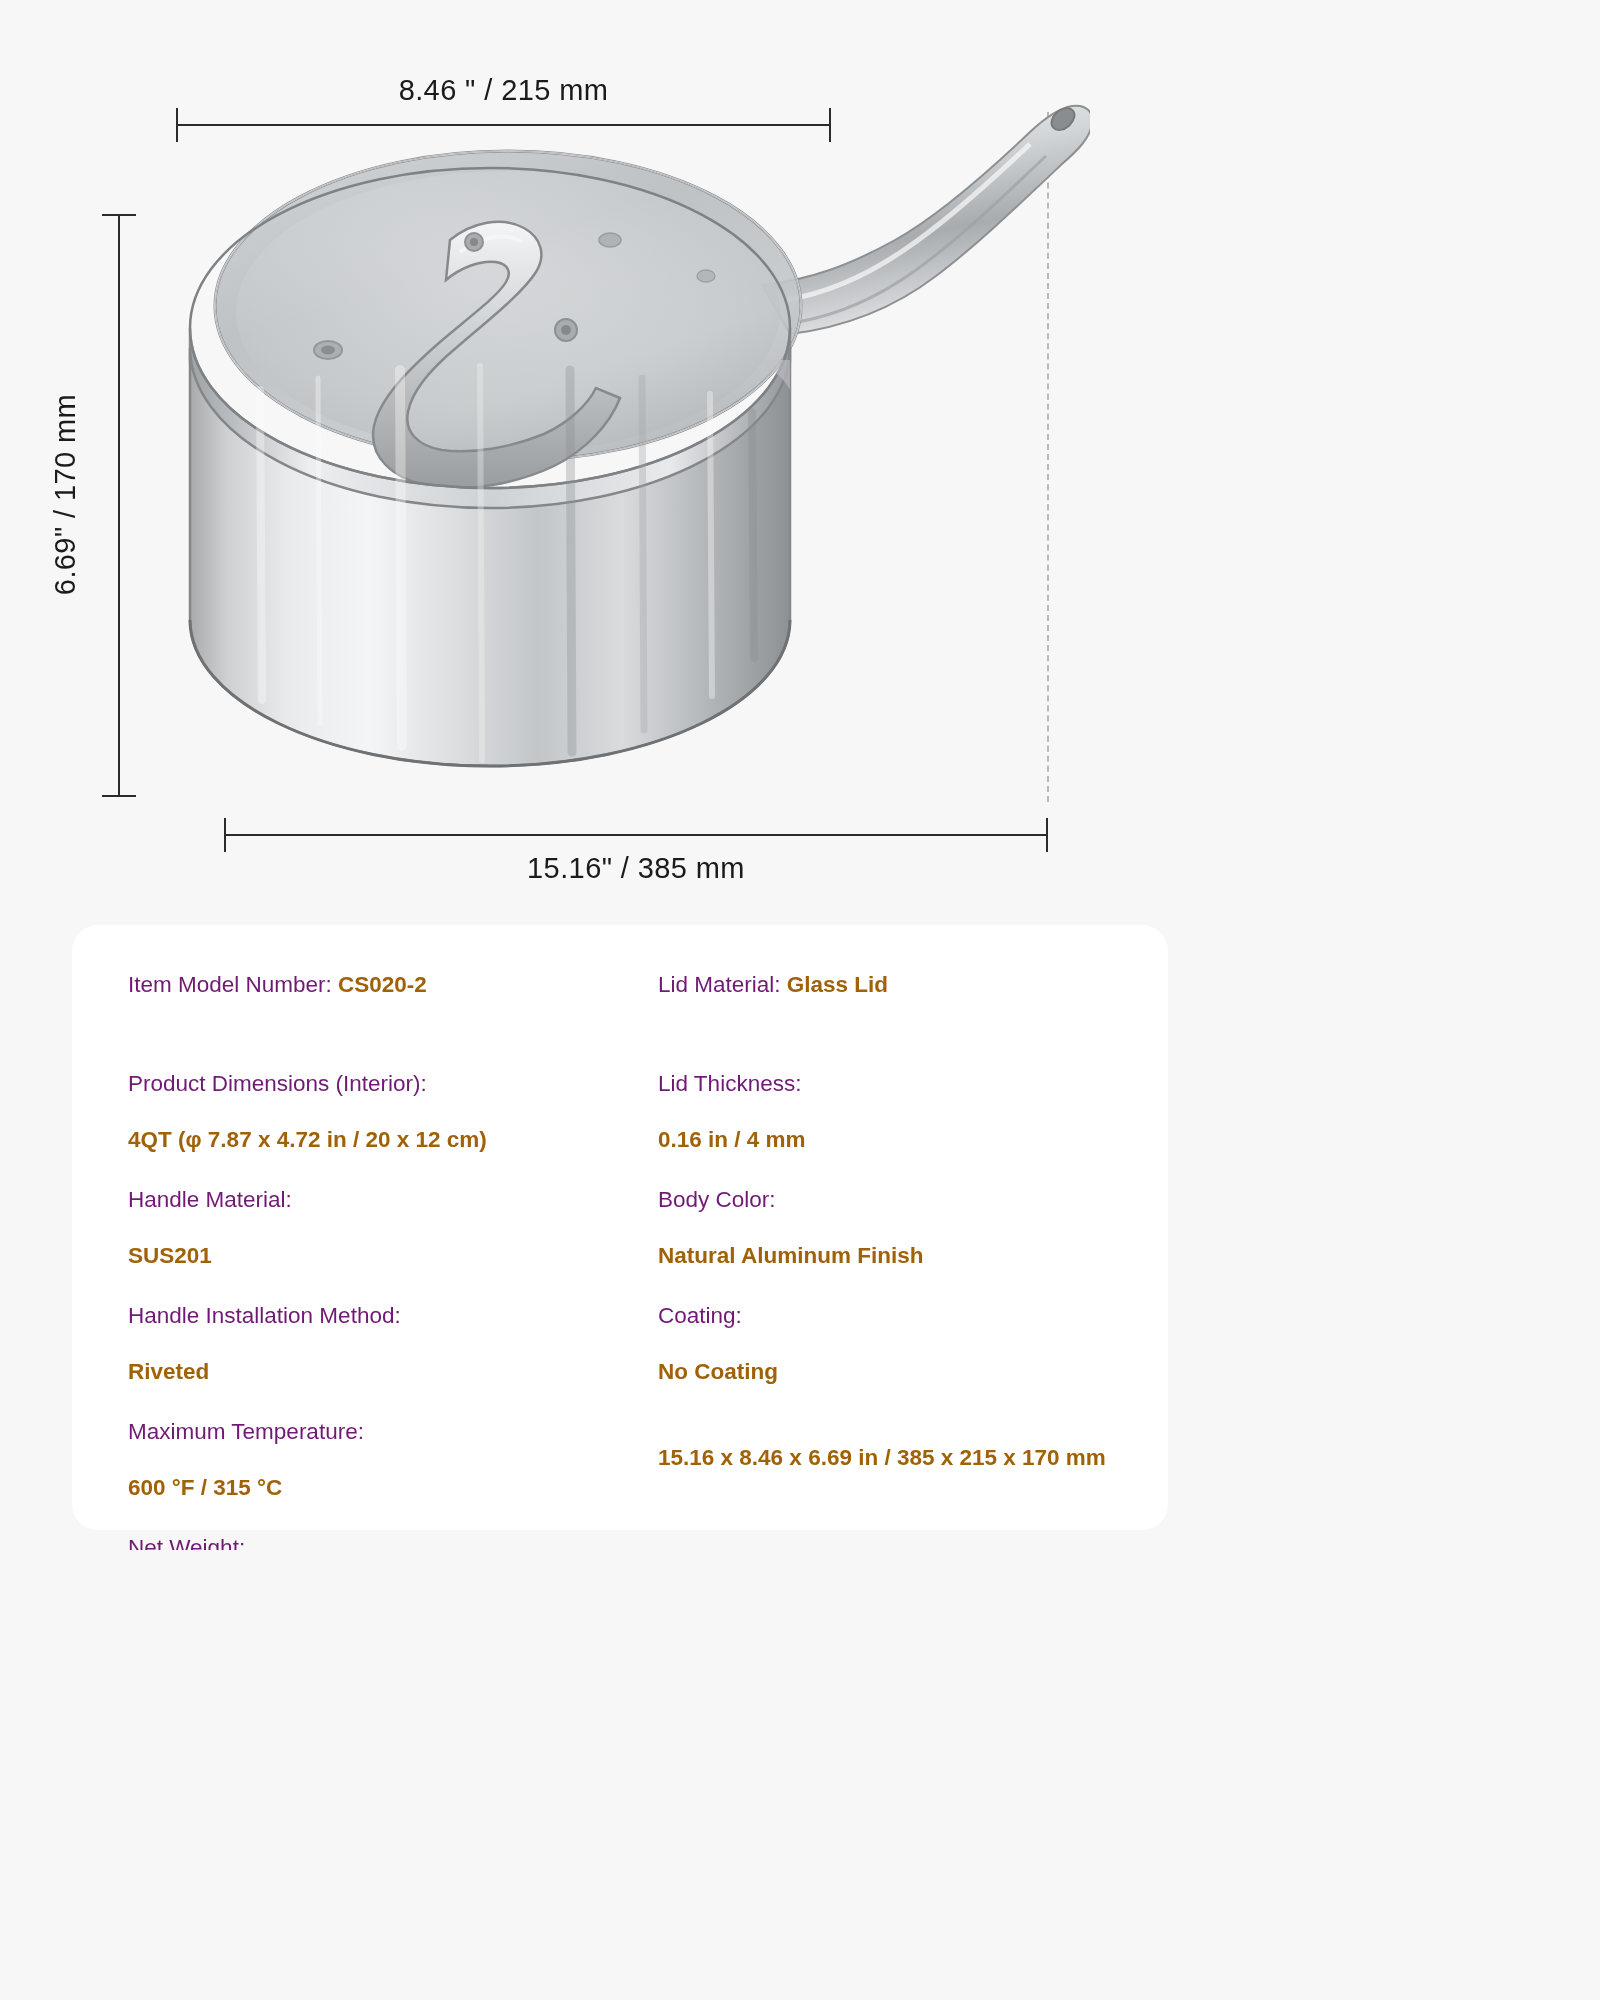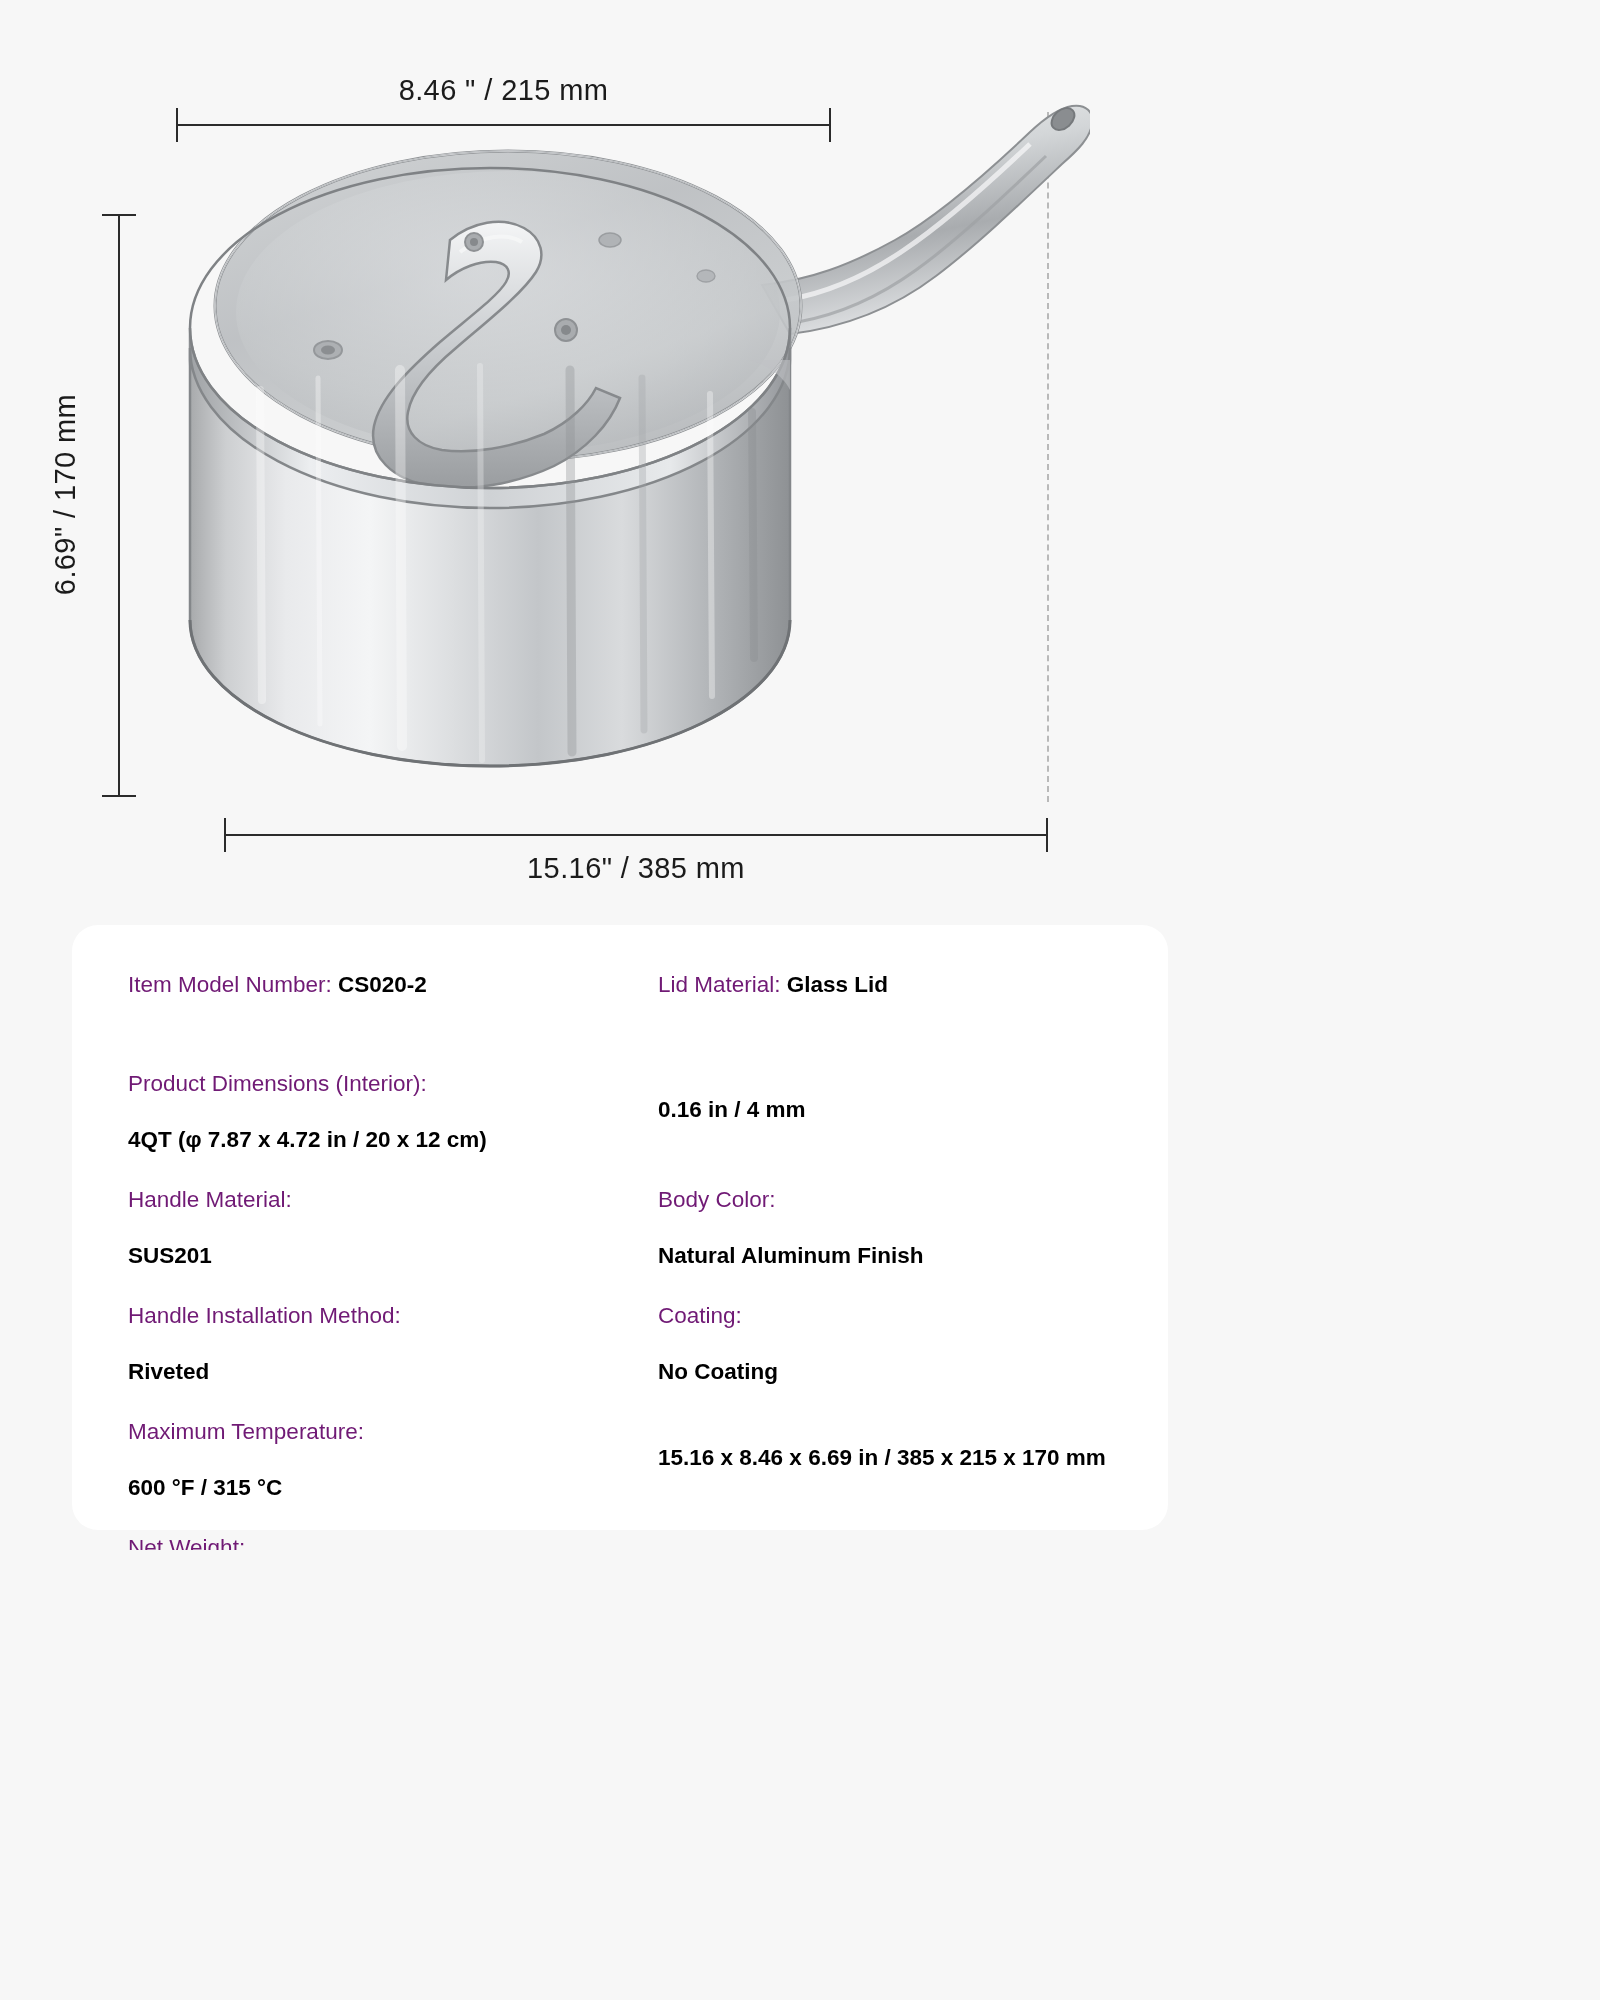--- a/index.html
+++ b/index.html
@@ -143,21 +143,21 @@
     min-height: 72px;
   }
   .spec-label {
     font-size: 22.5px;
     color: #701a75;
     line-height: 1.35;
   }
   .spec-value {
     font-size: 22.5px;
     font-weight: bold;
-    color: #000000;
+    color: #a16207;
     line-height: 1.45;
   }
   .spec-item.inline .spec-label,
   .spec-item.inline .spec-value {
     display: inline;
   }
   .spec-item .spec-value.block {
     display: block;
     margin-top: 25px;
   }
@@ -311,20 +311,21 @@
         <span class="spec-label">Lid Material: </span>
         <span class="spec-value">Glass Lid</span>
       </div>
 
       <div class="spec-item">
         <div class="spec-label">Product Dimensions (Interior):</div>
         <div class="spec-value block">4QT (φ 7.87 x 4.72 in / 20 x 12 cm)</div>
       </div>
 
       <div class="spec-item">
+        <div class="spec-label">Lid Thickness:</div>
         <div class="spec-value block">0.16 in / 4 mm</div>
       </div>
 
 
       <div class="spec-item">
         <div class="spec-label">Handle Material:</div>
         <div class="spec-value block">SUS201</div>
       </div>
 
       <div class="spec-item">

